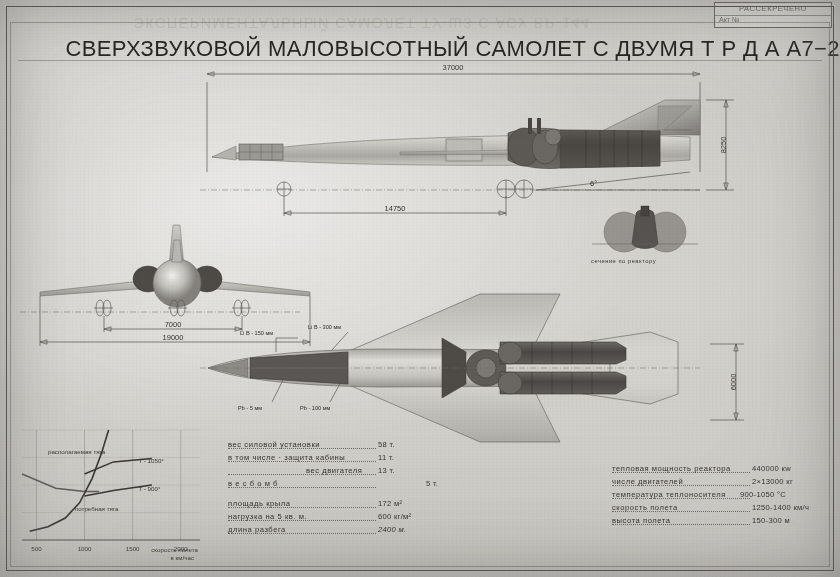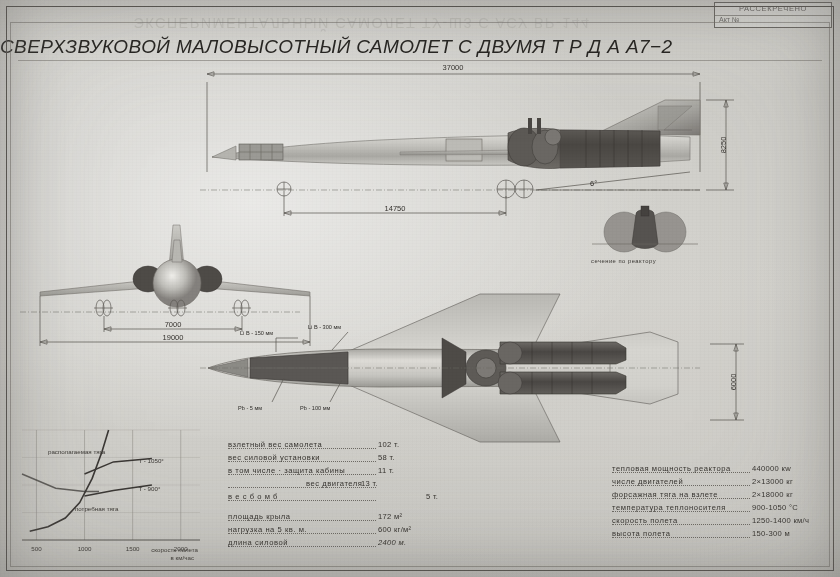--- a/index.html
+++ b/index.html
@@ -28,22 +28,22 @@
   #stamp{position:absolute;right:8px;top:2px;width:116px;height:24px;border:1.2px solid #6a6762;
          background:rgba(255,255,255,.22);}
   #stamp .s1{position:absolute;left:0;right:0;top:1px;text-align:center;font-size:7.5px;
              letter-spacing:.6px;color:#4a4743;opacity:.8;}
   #stamp .line{position:absolute;left:0;right:0;top:12px;border-top:1px solid #75726c;opacity:.7;}
   #stamp .s2{position:absolute;left:4px;top:13px;font-size:7px;color:#4a4743;opacity:.75;}
 
   #ghost{position:absolute;left:62px;top:15px;width:600px;text-align:center;font-size:14.5px;
          letter-spacing:1.4px;color:#b9b8b3;opacity:.55;transform:scaleY(-1);}
 
-  #title{position:absolute;left:0;right:0;top:36px;text-align:left;font-size:19px;
-         letter-spacing:.4px;color:#24221f;font-weight:400;font-style:italic;}
+  #title{position:absolute;left:0;right:0;top:36px;text-align:right;font-size:22px;
+         letter-spacing:.4px;color:#24221f;font-weight:400;}
   #titleline{position:absolute;left:18px;right:18px;top:60px;border-top:1px solid #6d6a64;opacity:.5;}
 
   
   svg{position:absolute;overflow:visible;}
   .dim{stroke:#57544f;stroke-width:.7;fill:none;}
   .dimt{font-size:7.5px;fill:#35322e;font-family:"Liberation Sans",sans-serif;}
   .thin{stroke:#6b6862;stroke-width:.6;fill:none;}
   .ctr{stroke:#6b6862;stroke-width:.5;fill:none;stroke-dasharray:6 2 1 2;}
 
   
@@ -338,80 +338,70 @@
     <line class="dim" x1="10" y1="90" x2="44" y2="90"></line>
     <line class="dim" x1="36" y1="14" x2="36" y2="90"></line>
     <path class="dim" d="M36 14 l-2.2 7 h4.4 z" fill="#57544f"></path>
     <path class="dim" d="M36 90 l-2.2 -7 h4.4 z" fill="#57544f"></path>
     <text class="dimt" x="36" y="52" text-anchor="middle" transform="rotate(-90 36 52)">6000</text>
   </svg>
 
   <div class="spec" id="specL" style="left:228px;top:440px;width:250px;">
       <div class="row">
         <span class="dots" style="right: 102px; left: 0px;"></span>
-        <span class="lab">взлетный  вес  самолета</span>
-        <span class="val" style="left: 150px;">102 т.</span>
-      </div>
-      <div class="row">
-        <span class="dots" style="right: 102px; left: 0px;"></span>
         <span class="lab">вес  силовой  установки</span>
         <span class="val" style="left: 150px;">58 т.</span>
       </div>
       <div class="row">
         <span class="dots" style="right: 102px; left: 0px;"></span>
         <span class="lab">в  том  числе · защита  кабины</span>
         <span class="val" style="left: 150px;">11 т.</span>
       </div>
       <div class="row">
         <span class="dots" style="right: 102px; left: 0px;"></span>
         <span class="lab" style="left: 78px;">вес  двигателя</span>
-        <span class="val" style="left: 133px;">13 т.</span>
+        <span class="val" style="left: 150px;">13 т.</span>
       </div>
       <div class="row">
         <span class="dots" style="right: 102px; left: 0px;"></span>
         <span class="lab">в е с      б о м б</span>
         <span class="val" style="left: 150px; padding-left: 48px;">5 т.</span>
       </div>
       <div class="row" style="margin-top: 7px;">
         <span class="dots" style="right: 102px; left: 0px;"></span>
         <span class="lab">площадь  крыла</span>
         <span class="val" style="left: 150px;">172 м²</span>
       </div>
       <div class="row">
         <span class="dots" style="right: 102px; left: 0px;"></span>
         <span class="lab">нагрузка  на  5 кв. м.</span>
         <span class="val" style="left: 150px; text-align: center;">600 кг/м²</span>
       </div>
       <div class="row">
         <span class="dots" style="right: 102px; left: 0px;"></span>
-        <span class="lab">длина  силовой</span>
+        <span class="lab">длина  разбега</span>
         <span class="val" style="left: 150px; font-style: italic;">2400 м.</span>
       </div>
     </div>
 
   <div class="spec" id="specR" style="left:612px;top:464px;width:218px;">
       <div class="row">
         <span class="dots" style="right: 80px; left: 0px;"></span>
         <span class="lab">тепловая  мощность  реактора</span>
         <span class="val" style="left: 140px;">440000 кw</span>
       </div>
       <div class="row">
         <span class="dots" style="right: 80px; left: 0px;"></span>
         <span class="lab">числе  двигателей</span>
         <span class="val" style="left: 140px;">2×13000 кг</span>
       </div>
       <div class="row">
         <span class="dots" style="right: 80px; left: 0px;"></span>
-        <span class="lab">форсажная  тяга  на  взлете</span>
-        <span class="val" style="left: 140px;">2×18000 кг</span>
-      </div>
-      <div class="row">
-        <span class="dots" style="right: 80px; left: 0px;"></span>
         <span class="lab">температура  теплоносителя</span>
-        <span class="val" style="left: 140px;">900-1050 °С</span>
+        <span class="val" style="left: 128px;">900-1050 °С</span>
       </div>
       <div class="row">
         <span class="dots" style="right: 80px; left: 0px;"></span>
         <span class="lab">скорость  полета</span>
         <span class="val" style="left: 140px;">1250-1400 км/ч</span>
       </div>
       <div class="row">
         <span class="dots" style="right: 80px; left: 0px;"></span>
         <span class="lab">высота  полета</span>
         <span class="val" style="left: 140px;">150-300 м</span>

